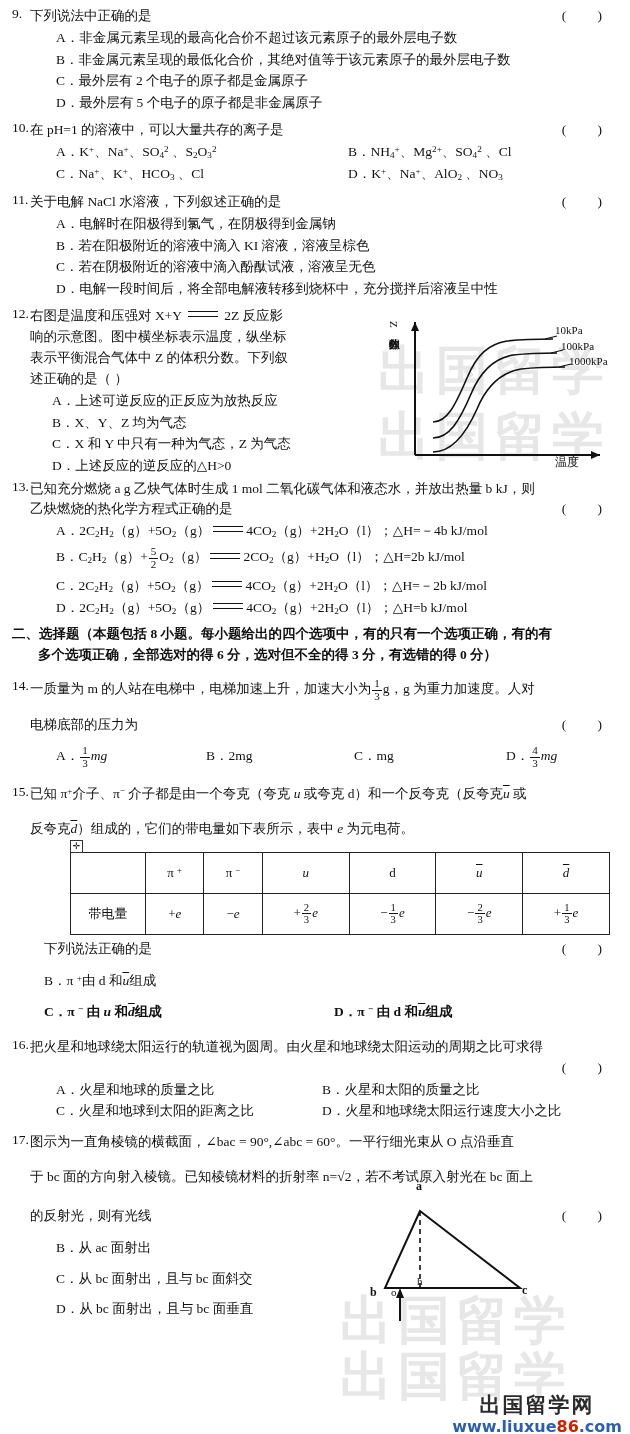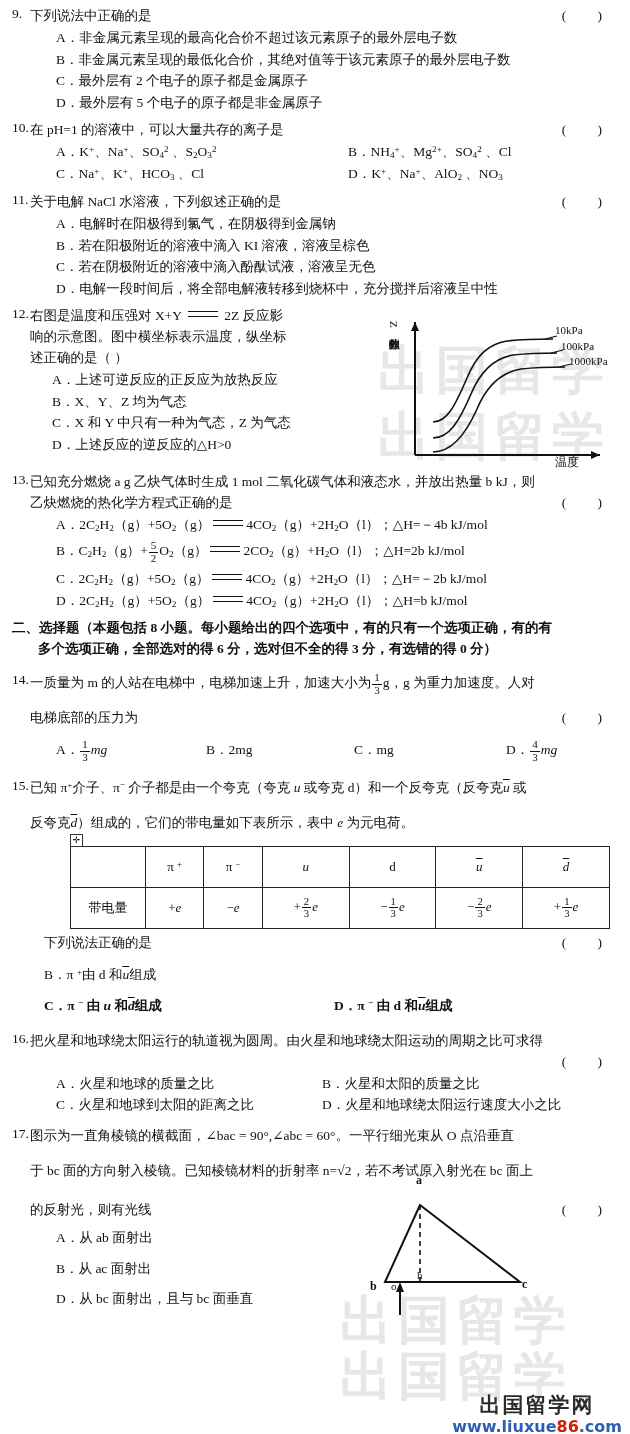--- a/index.html
+++ b/index.html
@@ -206,20 +206,21 @@
       <div class="opt">D．电解一段时间后，将全部电解液转移到烧杯中，充分搅拌后溶液呈中性</div>
     </div>
 
     <div class="q" style="margin-top:7px;">
       <span class="qnum">12.</span>
       <div class="q12wrap">
         <div class="q12text">
           <div class="stem">
             <div>右图是温度和压强对 X+Y <span class="eqarrow"></span> 2Z 反应影</div>
             <div>响的示意图。图中横坐标表示温度，纵坐标</div>
+            <div>表示平衡混合气体中 Z 的体积分数。下列叙</div>
             <div>述正确的是（      ）</div>
           </div>
           <div class="opt" style="padding-left:22px">A．上述可逆反应的正反应为放热反应</div>
           <div class="opt" style="padding-left:22px">B．X、Y、Z 均为气态</div>
           <div class="opt" style="padding-left:22px">C．X 和 Y 中只有一种为气态，Z 为气态</div>
           <div class="opt" style="padding-left:22px">D．上述反应的逆反应的△H&gt;0</div>
         </div>
         <div class="chart-box">
           <svg width="250" height="160" viewBox="0 0 250 160">
 
@@ -374,22 +375,22 @@
       <div class="stem">
         <div>图示为一直角棱镜的横截面，∠bac = 90°,∠abc = 60°。一平行细光束从 O 点沿垂直</div>
         <div style="margin-top:14px;">于 bc 面的方向射入棱镜。已知棱镜材料的折射率 n=√2，若不考试原入射光在 bc 面上</div>
         <div style="margin-top:18px; position:relative;">
           <span>的反射光，则有光线</span>
           <span class="paren-inline" style="top:0;">( )</span>
         </div>
       </div>
       <div style="display:flex; align-items:flex-start;">
         <div style="width:330px;">
-          <div class="opt" style="padding-left:26px; margin-top:6px;">A．从 ab 面射出</div>
           <div class="opt" style="padding-left:26px; margin-top:10px;">B．从 ac 面射出</div>
+          <div class="opt" style="padding-left:26px; margin-top:10px;">C．从 bc 面射出，且与 bc 面斜交</div>
           <div class="opt" style="padding-left:26px; margin-top:8px;">D．从 bc 面射出，且与 bc 面垂直</div>
         </div>
         <div style="position:relative; width:260px; margin-top:-34px;">
           <svg width="200" height="135" viewBox="0 0 200 135">
 
             <polygon points="60,18 25,95 160,95" fill="none" stroke="#111" stroke-width="2"></polygon>
 
             <line x1="60" y1="18" x2="60" y2="95" stroke="#111" stroke-width="1.6" stroke-dasharray="5,4"></line>
 
             <line x1="40" y1="128" x2="40" y2="99" stroke="#111" stroke-width="2"></line>

